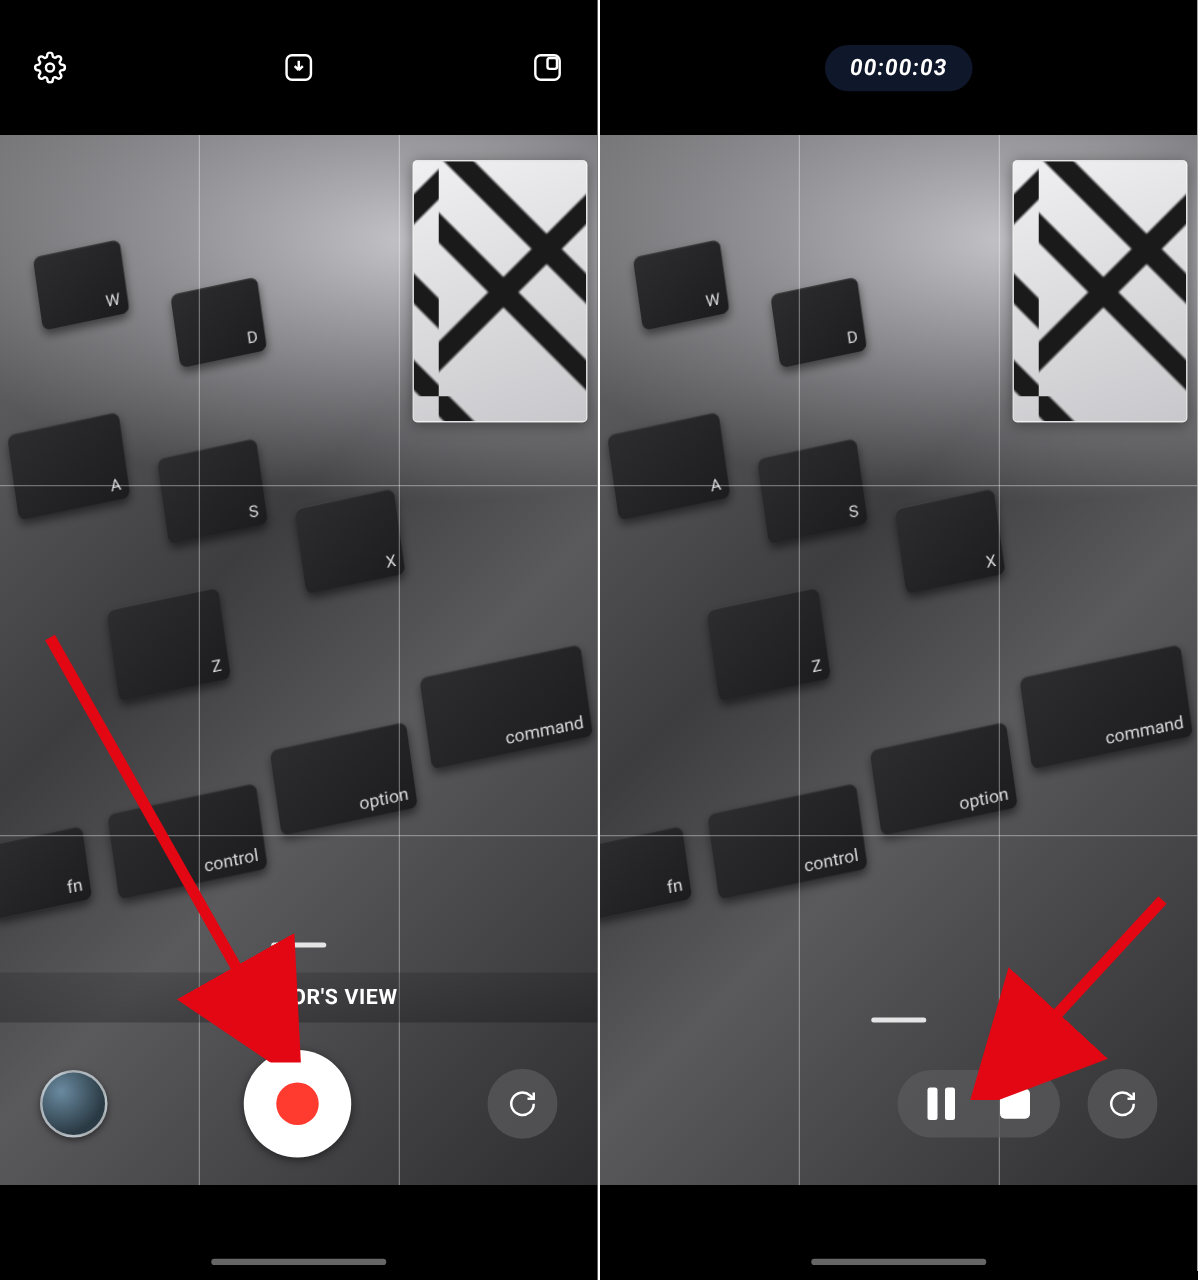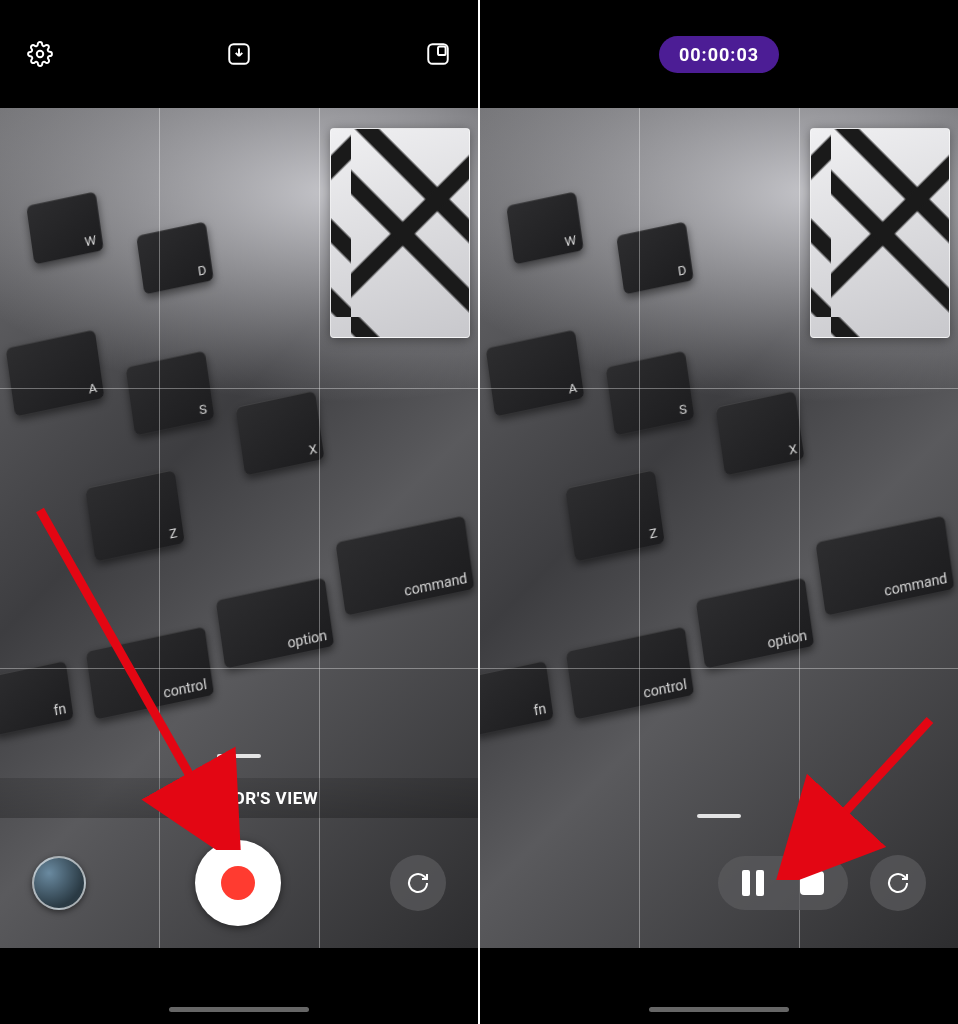--- a/index.html
+++ b/index.html
@@ -34,27 +34,28 @@
     padding: 0 24px;
     z-index: 20;
   }
   .topbar .icon-btn {
     width: 32px; height: 32px;
     display: flex; align-items: center; justify-content: center;
     color: #fff;
   }
   .timer-pill {
     margin: 0 auto;
-    background: #4c1d95;
+    background: #0f172a;
     color: #fff;
     font-weight: 700;
     font-size: 18px;
     padding: 8px 20px;
     border-radius: 999px;
     letter-spacing: 1px;
+    font-style: italic;
   }
   .viewfinder {
     position: absolute;
     top: 108px;
     left: 0;
     right: 0;
     bottom: 76px;
     overflow: hidden;
   }
   .bg-photo {

